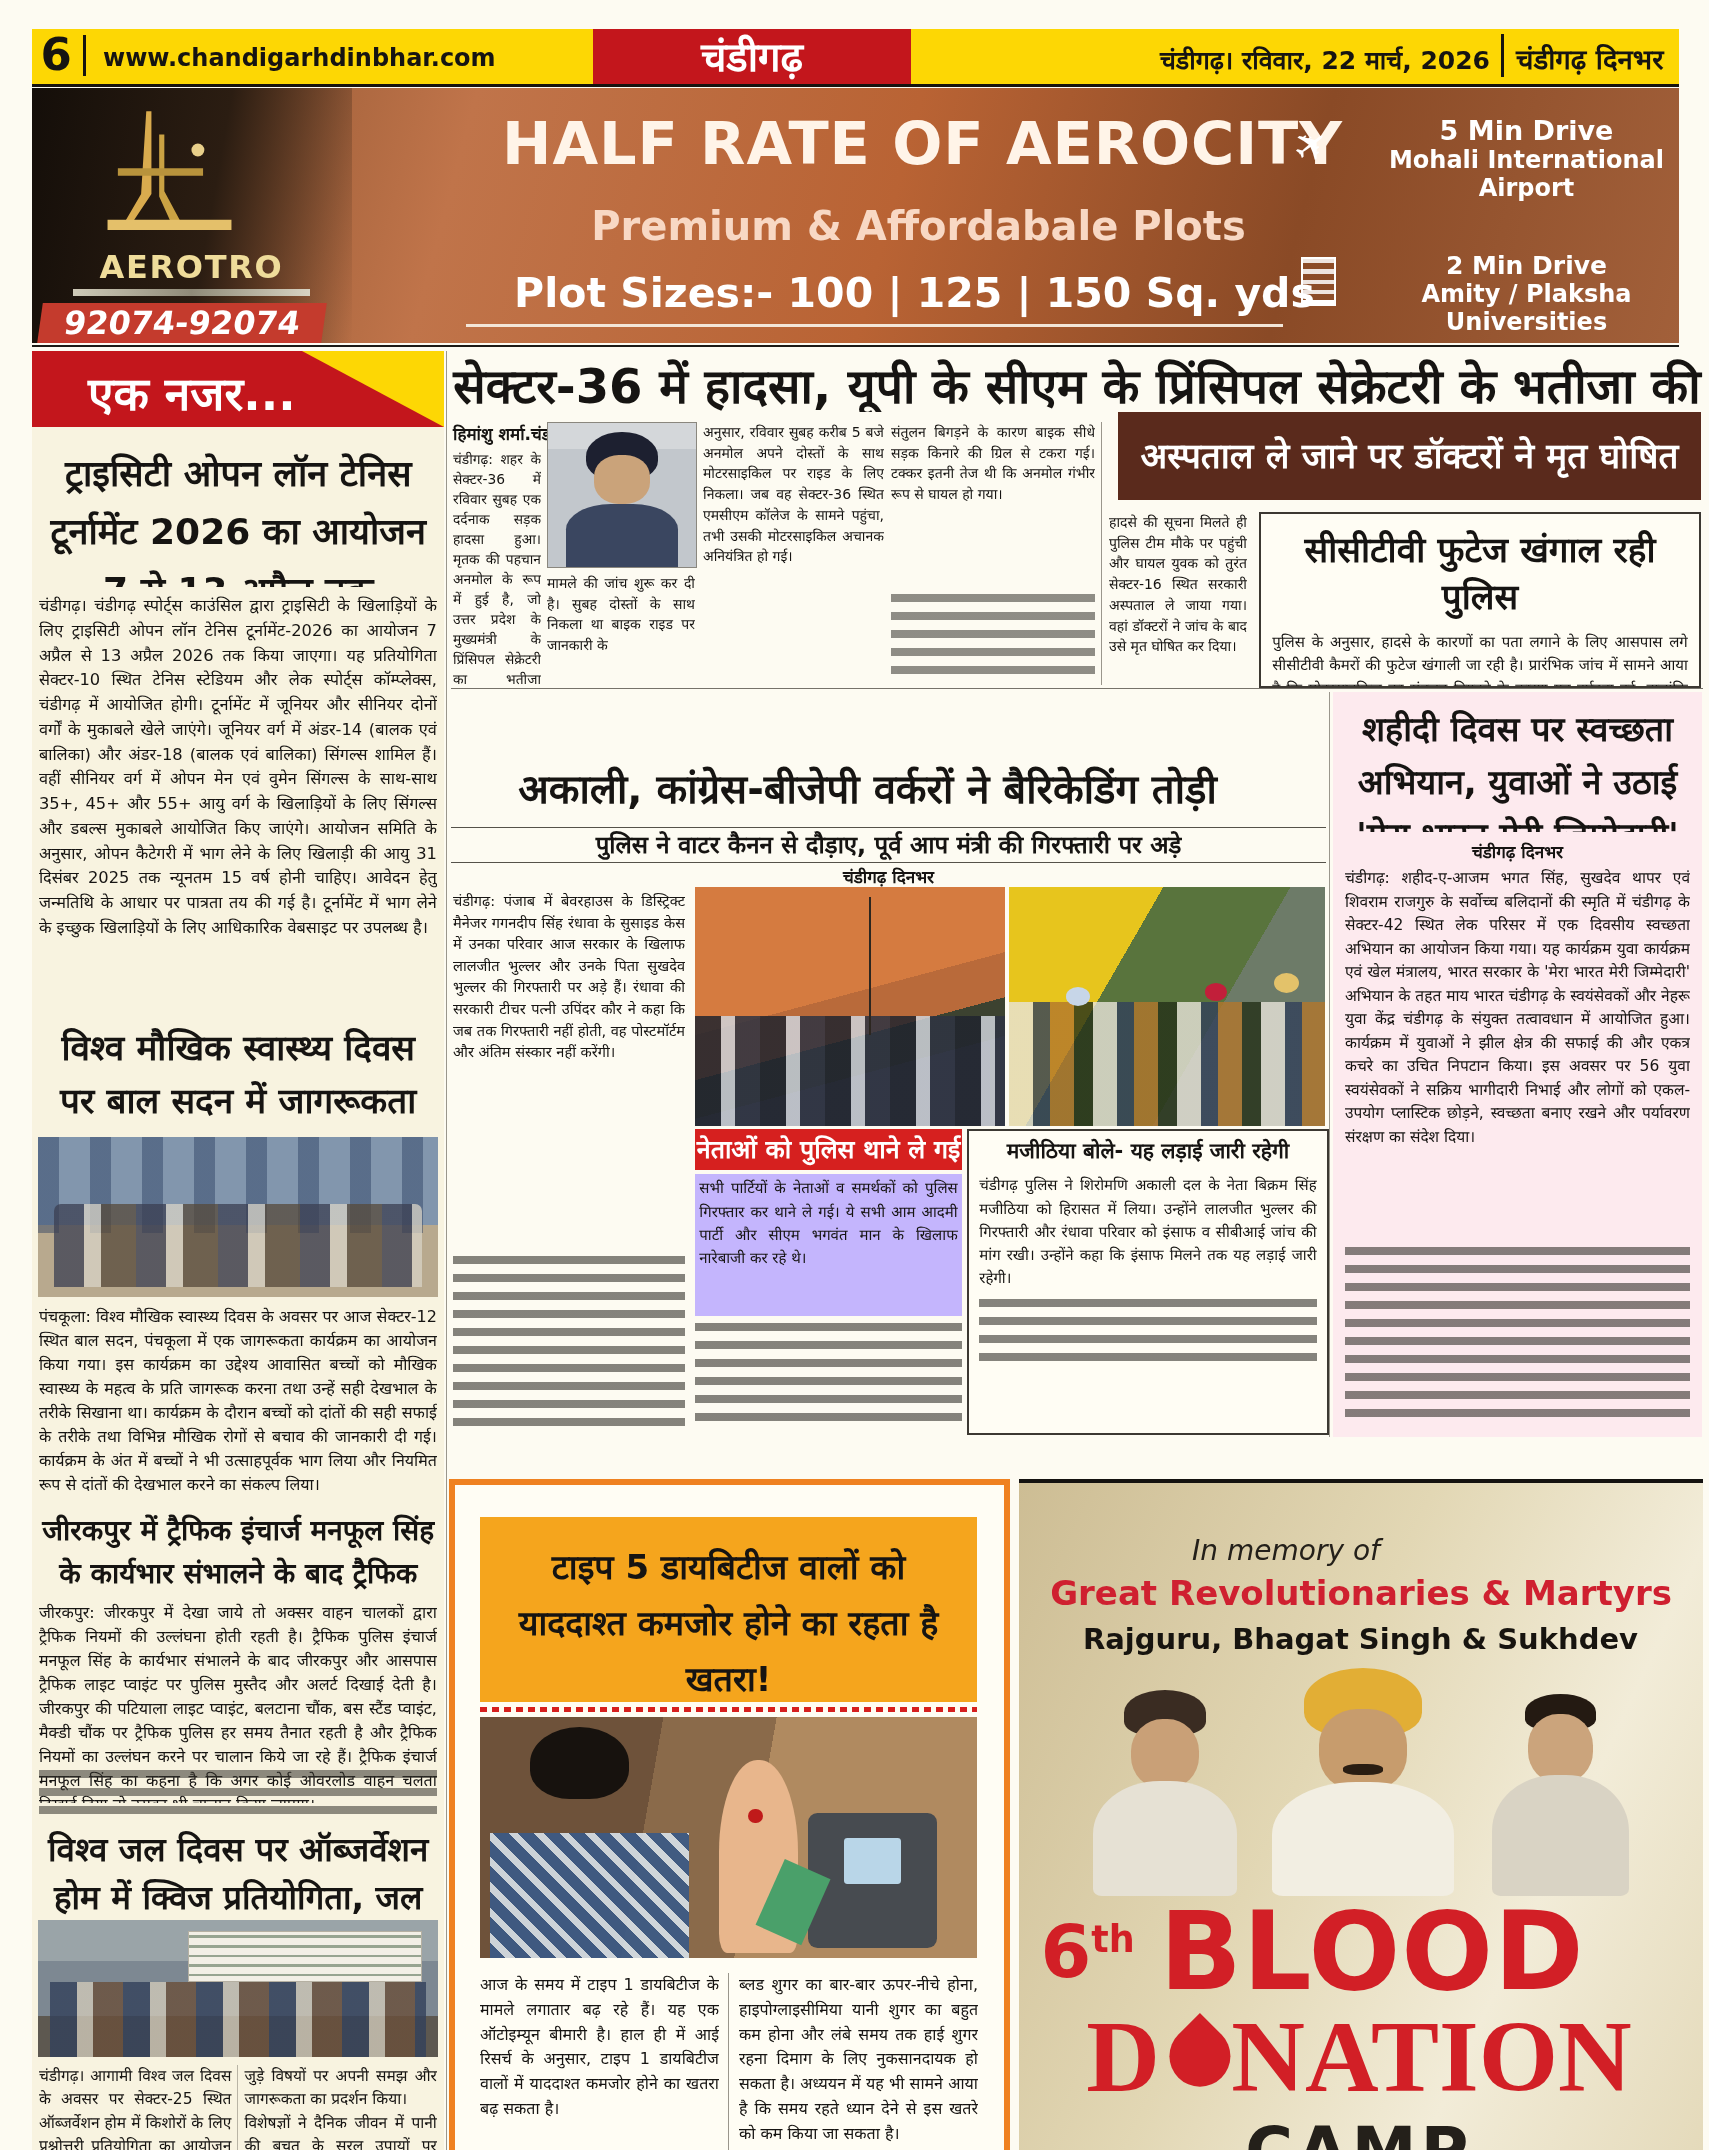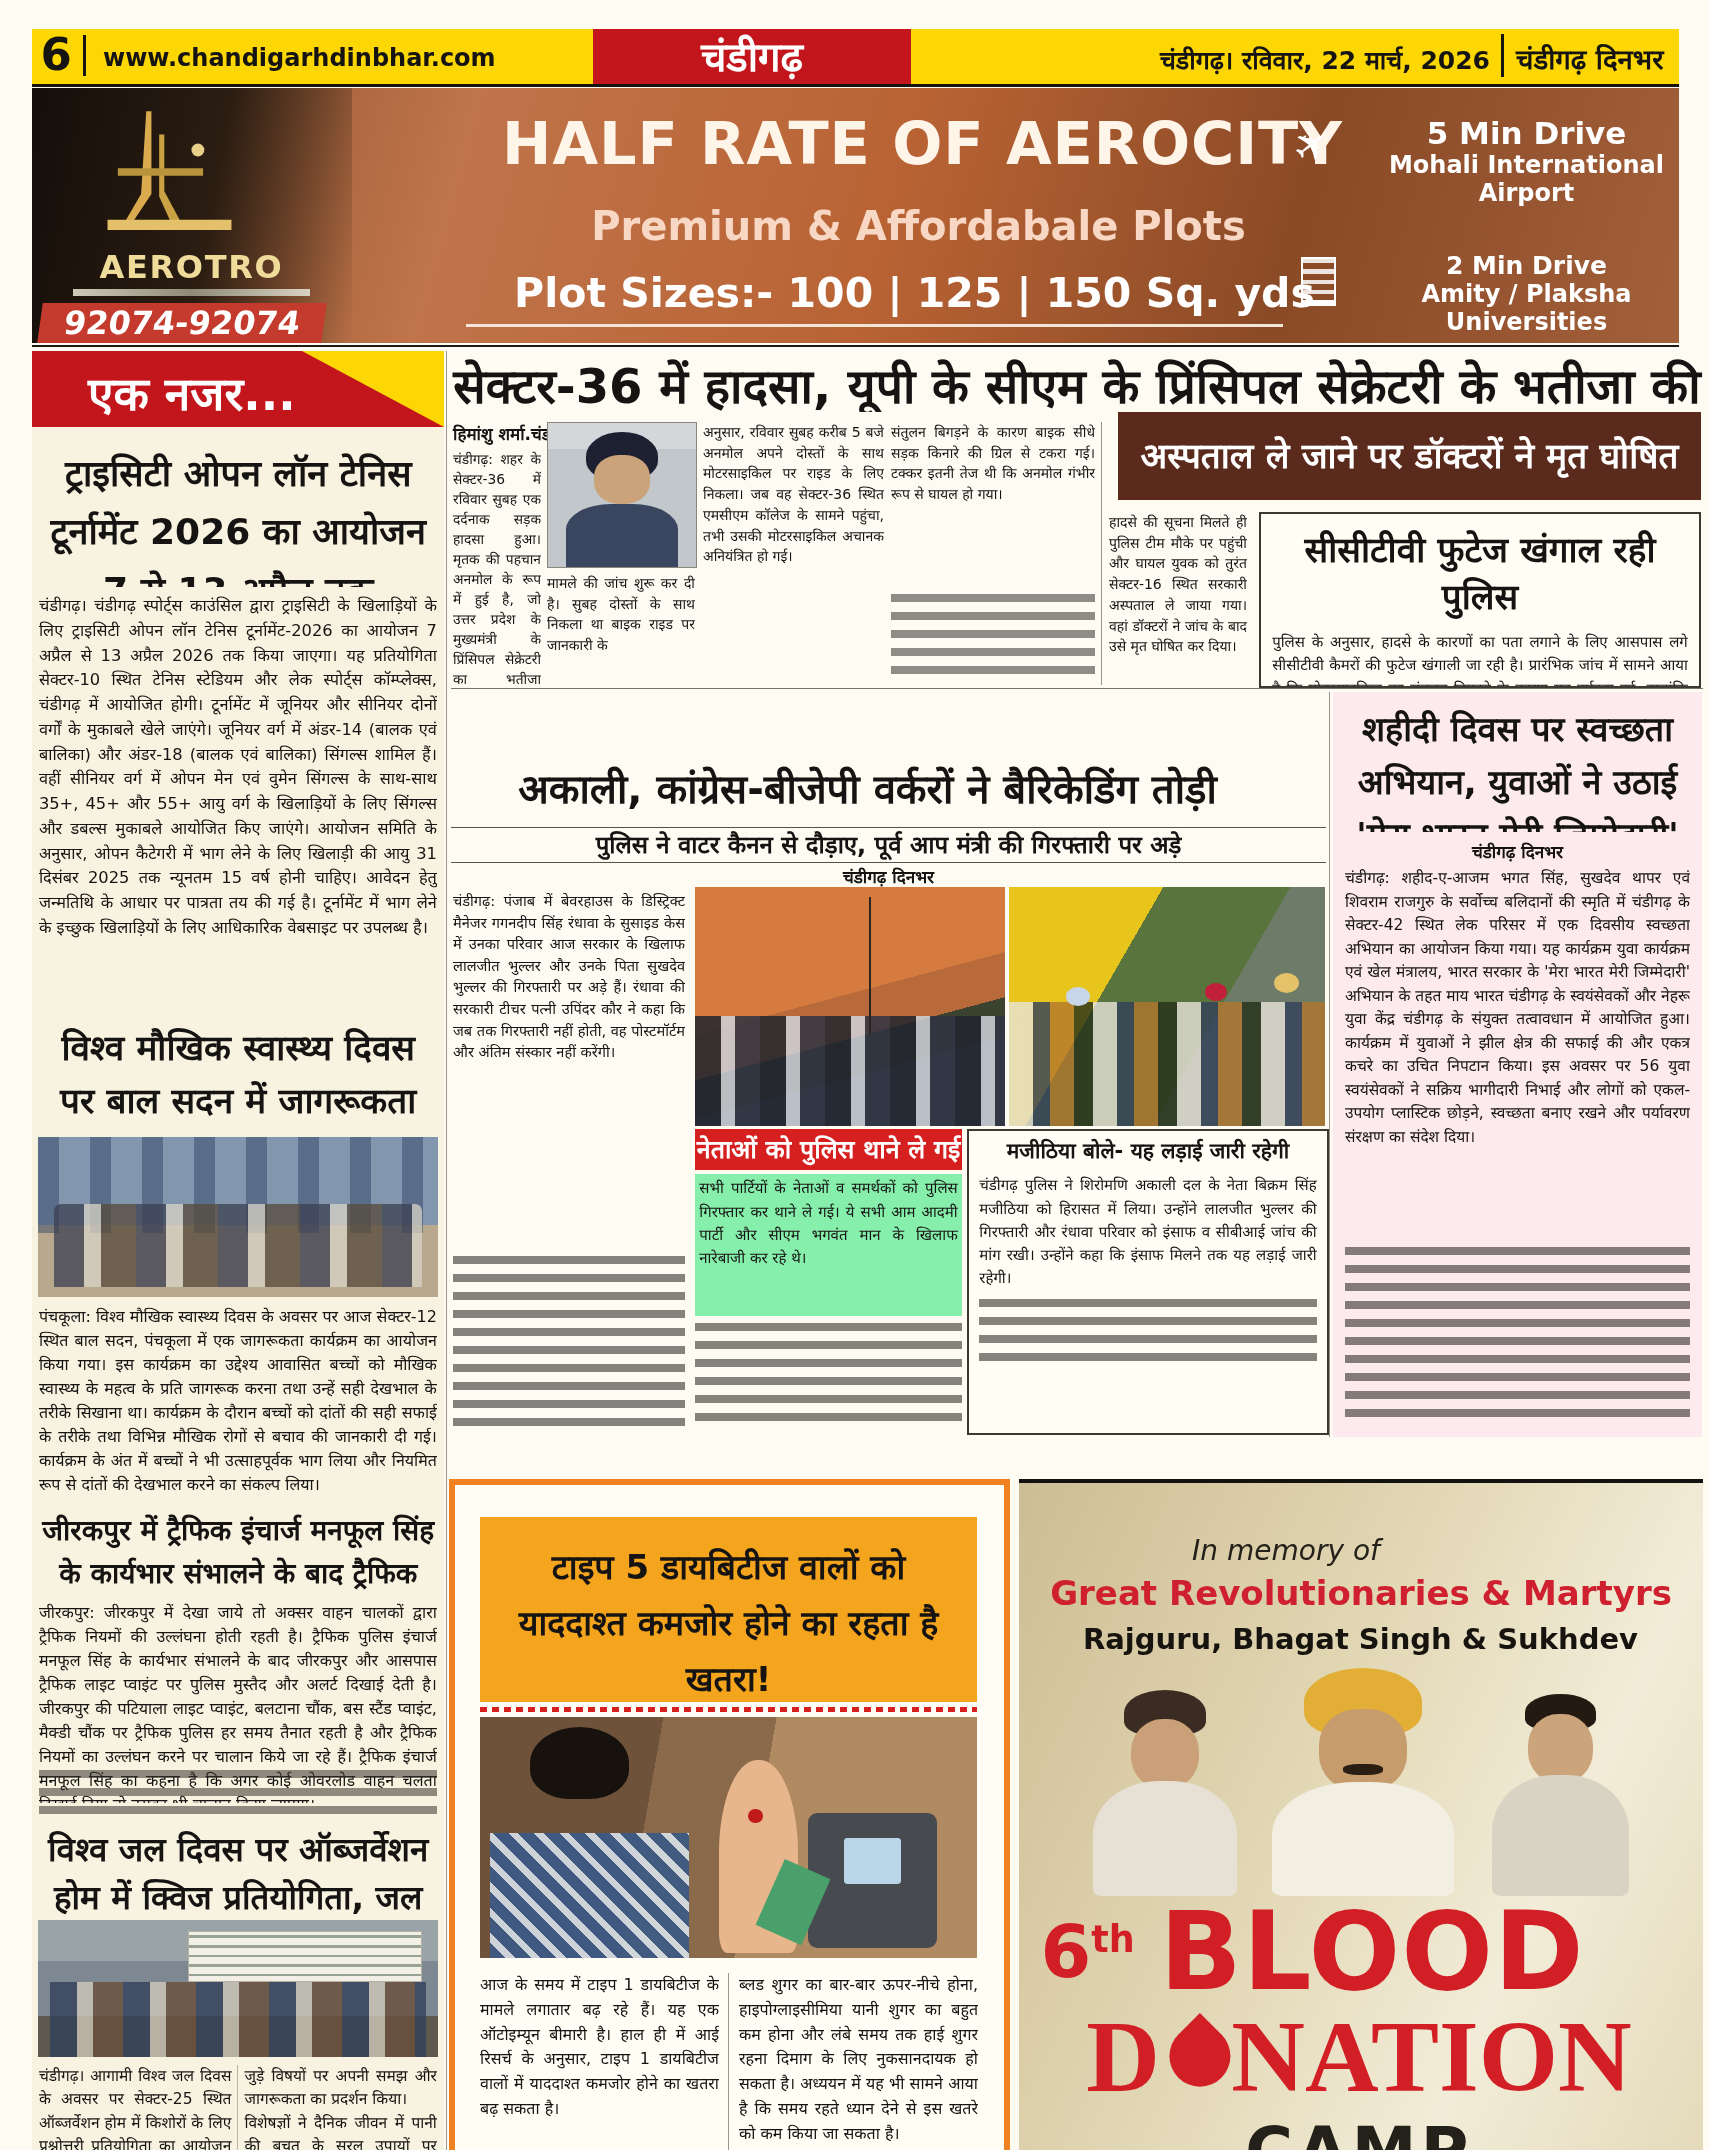--- a/index.html
+++ b/index.html
@@ -52,21 +52,21 @@
       <div class="abs c xb" style="left:7.7px;top:215px;width:284px;height:40px;background:#c43b2d;color:#fff;font-size:32px;line-height:40px;transform:skewX(-8deg);">
         <span>92074-92074</span>
       </div>
     </div>
     <div class="abs c xb" style="left:370px;top:20.6px;width:1041px;color:#fff4e8;font-size:59px;letter-spacing:0.9px;">HALF RATE OF AEROCITY</div>
     <div class="abs c b" style="left:465px;top:115px;width:843px;color:#f8d8c4;font-size:40px;">Premium &amp; Affordabale Plots</div>
     <div class="abs c xb" style="left:379px;top:181px;width:1007px;color:#fff;font-size:41px;">Plot Sizes:- 100 | 125 | 150 Sq. yds</div>
     <div class="abs" style="left:434px;top:236px;width:817px;height:3px;background:#f3e6d8;"></div>
     <div class="abs" style="left:1262px;top:34px;color:#fff;font-size:41px;transform:rotate(-38deg);">✈</div>
     <div class="abs b" style="left:1316px;top:27px;width:357px;color:#fff;text-align:center;">
-      <div style="font-size:31px;">5 Min Drive</div>
+      <div style="font-size:27px;">5 Min Drive</div>
       <div style="font-size:24px;">Mohali International Airport</div>
     </div>
     <div class="abs" style="left:1269px;top:169px;width:31px;height:41px;border:2.6px solid #fff;border-bottom:6px solid #fff;background:repeating-linear-gradient(180deg,rgba(255,255,255,.85) 0 4.3px,rgba(0,0,0,0) 4.3px 10.3px);"></div>
     <div class="abs b" style="left:1316px;top:163px;width:357px;color:#fff;text-align:center;">
       <div style="font-size:25px;">2 Min Drive</div>
       <div style="font-size:24px;">Amity / Plaksha Universities</div>
     </div>
   </div>
   <div class="abs rule-h" style="left:32px;top:345px;width:1647px;height:2.2px;"></div>
 
@@ -147,21 +147,21 @@
   <div class="abs" style="left:1009px;top:887px;width:316px;height:239px;background:linear-gradient(120deg,#e7c51d 0 34%,#59743d 34% 62%,#6d7b68 62% 100%);">
     <div class="abs" style="left:0;bottom:0;width:100%;height:52%;background:repeating-linear-gradient(90deg,#e8e4da 0 24px,#32405a 24px 41px,#b2762c 41px 65px,#243018 65px 84px);opacity:.8;"></div>
     <div class="abs" style="left:18%;top:42%;width:24px;height:19px;border-radius:50%;background:#c7d6e8;"></div>
     <div class="abs" style="left:62%;top:40%;width:22.4px;height:18px;border-radius:50%;background:#c21f3a;"></div>
     <div class="abs" style="left:84%;top:36%;width:25px;height:20px;border-radius:50%;background:#e3c26a;"></div>
   </div>
 
   <div class="abs c xb" style="left:695px;top:1129px;width:267px;height:41px;background:#d6201f;color:#fff;text-align:center;">
     <div style="font-size:25px;line-height:41px;">नेताओं को पुलिस थाने ले गई</div>
   </div>
-  <div class="abs j clip" style="left:695px;top:1174px;width:267px;height:142px;background:#86efac;font-size:15px;line-height:1.55;padding:3.4px 4.3px;box-sizing:border-box;">सभी पार्टियों के नेताओं व समर्थकों को पुलिस गिरफ्तार कर थाने ले गई। ये सभी आम आदमी पार्टी और सीएम भगवंत मान के खिलाफ नारेबाजी कर रहे थे।</div>
+  <div class="abs j clip" style="left:695px;top:1174px;width:267px;height:142px;background:#c4b5fd;font-size:15px;line-height:1.55;padding:3.4px 4.3px;box-sizing:border-box;">सभी पार्टियों के नेताओं व समर्थकों को पुलिस गिरफ्तार कर थाने ले गई। ये सभी आम आदमी पार्टी और सीएम भगवंत मान के खिलाफ नारेबाजी कर रहे थे।</div>
   <div class="abs tx-s" style="left:695px;top:1323px;width:267px;height:108px;opacity:.6;"></div>
 
   <div class="abs boxed clip" style="left:967px;top:1129px;width:358px;height:302px;">
     <div class="c xb" style="margin-top:5px;font-size:21px;">मजीठिया बोले- यह लड़ाई जारी रहेगी</div>
     <div class="j" style="margin:10.3px 10.3px 0 10.3px;font-size:15px;line-height:1.55;">चंडीगढ़ पुलिस ने शिरोमणि अकाली दल के नेता बिक्रम सिंह मजीठिया को हिरासत में लिया। उन्होंने लालजीत भुल्लर की गिरफ्तारी और रंधावा परिवार को इंसाफ व सीबीआई जांच की मांग रखी। उन्होंने कहा कि इंसाफ मिलने तक यह लड़ाई जारी रहेगी।</div>
     <div class="tx-s" style="margin:8.6px 10.3px 0 10.3px;height:65px;opacity:.6;"></div>
   </div>
 
   <div class="abs rule-v" style="left:1329px;top:692px;width:0.9px;height:745px;"></div>
   <div class="abs" style="left:1333px;top:692px;width:369px;height:745px;background:#fdeaee;">

